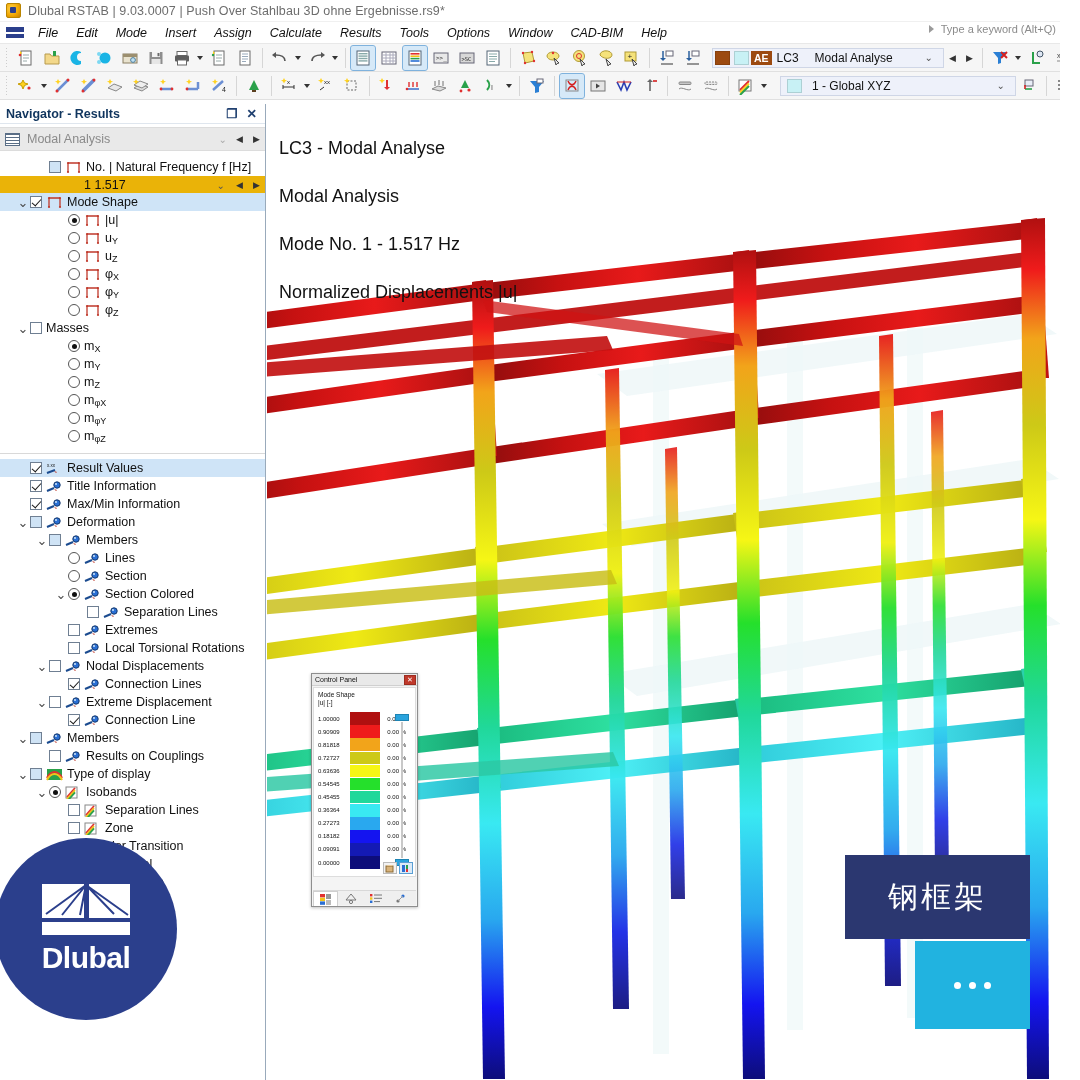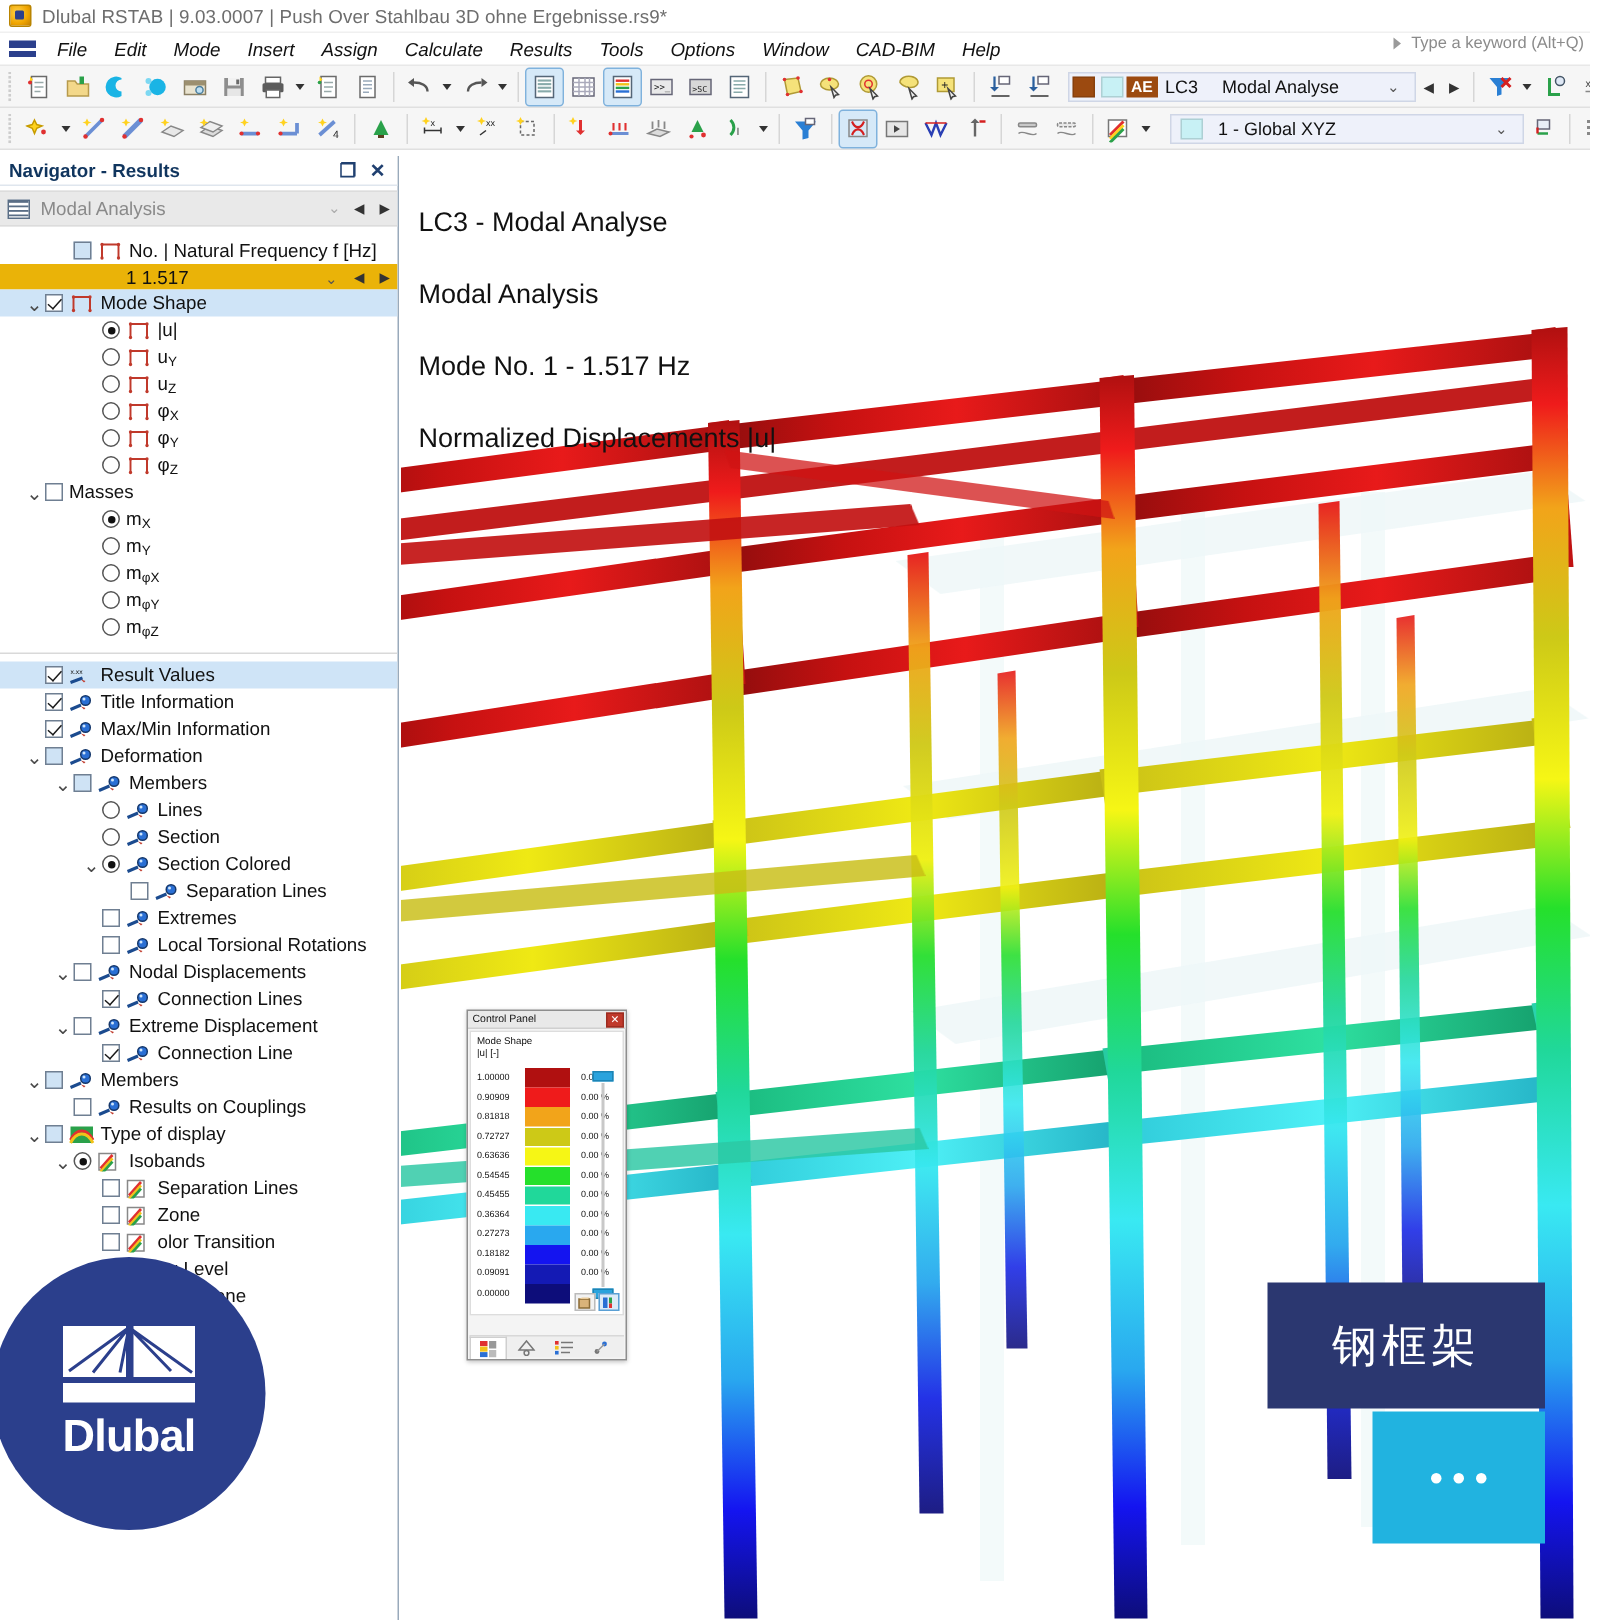--- a/index.html
+++ b/index.html
@@ -840,20 +840,26 @@
           <span class="ind" style="width: 38px;"></span>
           <span class="twist"></span>
           <span class="rad on"></span>
           <span class="tlabel">m<span class="sub">X</span></span>
         </div>
         <div class="trow">
           <span class="ind" style="width: 38px;"></span>
           <span class="twist"></span>
           <span class="rad "></span>
           <span class="tlabel">m<span class="sub">Y</span></span>
+        </div>
+        <div class="trow">
+          <span class="ind" style="width: 38px;"></span>
+          <span class="twist"></span>
+          <span class="rad "></span>
+          <span class="tlabel">m<span class="sub">Z</span></span>
         </div>
         <div class="trow">
           <span class="ind" style="width: 38px;"></span>
           <span class="twist"></span>
           <span class="rad "></span>
           <span class="tlabel">m<span class="sub">φX</span></span>
         </div>
         <div class="trow">
           <span class="ind" style="width: 38px;"></span>
           <span class="twist"></span>

